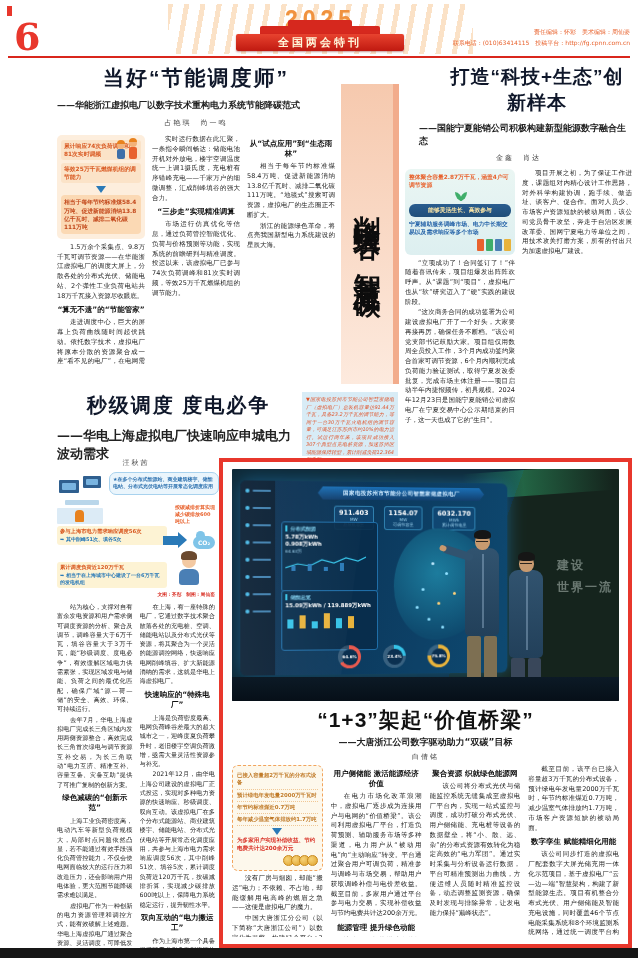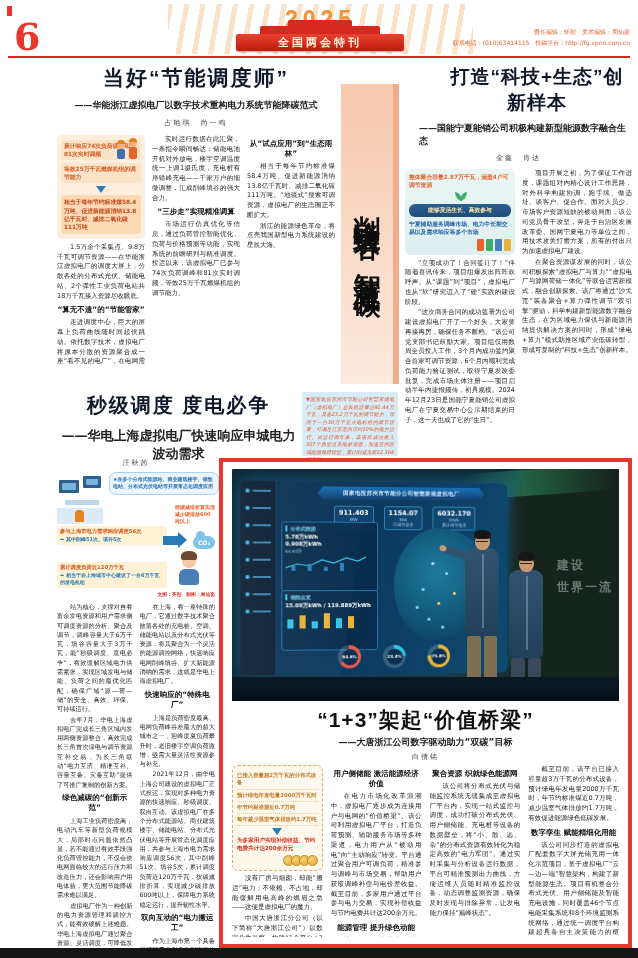--- a/index.html
+++ b/index.html
@@ -24,21 +24,21 @@
     border-radius:2px;box-shadow:0 1px 2px rgba(120,0,0,.4);}
   .ribbon::before,.ribbon::after{content:"";position:absolute;top:3px;width:22px;height:15px;background:#a81208;z-index:-1;}
   .ribbon::before{left:-16px;transform:skewY(-12deg);}
   .ribbon::after{right:-16px;transform:skewY(12deg);}
   .hdr-right{right:8px;top:26px;text-align:right;font-size:6px;line-height:1.9;color:#e8622d;}
   .hrule{left:8px;top:56px;width:622px;height:2px;background:#d9261c;}
 
   
   .title1{font-size:21px;font-weight:900;text-align:center;letter-spacing:2px;color:#0f172a;
     font-family:"Liberation Sans",sans-serif;}
-  .subtitle1{font-size:9px;font-weight:700;text-align:center;color:#222;}
+  .subtitle1{font-size:9px;font-weight:700;color:#222;}
   .byline{font-size:7px;text-align:center;color:#444;letter-spacing:2px;}
   .cols{display:flex;overflow:hidden;}
   .col{flex:1;overflow:hidden;}
   .bt{font-size:6.5px;line-height:1.5;text-align:justify;text-indent:13px;margin:0 0 1px;color:#222;}
   .sub{font-size:7.5px;font-weight:900;text-align:center;margin:4px 0 3px;color:#111;}
 
   
   .a1{left:57px;top:64px;width:278px;}
   .a1 .cols{margin-top:7px;height:232px;gap:7px;}
   .ibox1{background:#fdeedd;border-radius:5px;padding:5px 4px;margin-bottom:4px;position:relative;}
@@ -276,21 +276,20 @@
               <i style="background:#e8b33c"></i>
           </div>
         </div>
         <div>
             <p class="bt">“立项成功了！合同签订了！”伴随着喜讯传来，项目组爆发出阵阵欢呼声。从“课题”到“项目”，虚拟电厂也从“软”研究迈入了“硬”实践的建设阶段。</p>
             <p class="bt">“这次商务合同的成功签署为公司建设虚拟电厂开了一个好头，大家要再接再厉，确保任务不断档。”该公司党支部书记鼓励大家。项目组仅用数周全员投入工作，3个月内成功签约聚合首家可调节资源，6个月内顺利完成负荷能力验证测试，取得宁夏发改委批复，完成市场主体注册——项目启动半年内捷报频传，初具规模。2024年12月23日是国能宁夏能销公司虚拟电厂在宁夏交易中心公示期结束的日子，这一天也成了它的“生日”。</p>
           </div>
       </div>
       <div class="col">
           <p class="bt">项目开展之初，为了保证工作进度，课题组对内精心设计工作思路，对外科学构建协调，跑手续、做选址、谈客户、促合作。面对人员少、市场客户资源短缺的被动局面，该公司党员骨干攻坚，奔走于自治区发展改革委、国网宁夏电力等单位之间，用技术攻关打磨方案，所有的付出只为加速虚拟电厂建设。</p>
-          <p class="bt">在聚合资源谋发展的同时，该公司积极探索“虚拟电厂与算力”“虚拟电厂与源网荷储一体化”等联合运营新模式，融合创新探索。该厂将通过“沙戈荒”装备聚合+算力弹性调节“双引擎”驱动，科学构建新型能源数字融合生态，在为区域电力保供与新能源消纳提供解决方案的同时，形成“绿电+算力”模式助推区域产业低碳转型，形成可复制的“科技+生态”创新样本。</p>
         </div>
     </div>
   </div>
 
   <div class="abs a3h">
     <div class="title1">秒级调度 度电必争</div>
     <div class="subtitle1">——华电上海虚拟电厂快速响应申城电力波动需求</div>
   </div>
 
   <div class="abs capbox">
@@ -511,21 +510,21 @@
           <h4 class="sub">用户侧储能 激活能源经济价值</h4>
           <p class="bt">在电力市场化改革浪潮中，虚拟电厂逐步成为连接用户与电网的“价值桥梁”。该公司利用虚拟电厂平台，打造负荷预测、辅助服务市场等多种渠道，电力用户从“被动用电”向“主动响应”转变。平台通过聚合用户可调负荷，精准参与调峰与市场交易，帮助用户获取调峰补偿与电价差收益。截至目前，多家用户通过平台参与电力交易，实现补偿收益与节约电费共计达200余万元。</p>
           <h4 class="sub">能源管理 提升绿色动能</h4>
           <p class="bt">该公司积极推进综合能源管理服务，依托数字平台为园区与企业提供用能诊断，搭建简洁明了、全平</p>
         </div>
       <div class="col">
           <h4 class="sub">聚合资源 织就绿色能源网</h4>
           <p class="bt">该公司将分布式光伏与储能监控系统无缝集成至虚拟电厂平台内，实现一站式监控与调度，成功打破分布式光伏、用户侧储能、充电桩等设备的数据壁垒，将“小、散、远、杂”的分布式资源有效转化为稳定高效的“电力军团”。通过实时采集与分析设备运行数据，平台可精准预测出力曲线，方便运维人员随时精准监控设备，动态调整监测资源，确保及时发现与排除异常，让发电能力保持“巅峰状态”。</p>
         </div>
       <div class="col">
-          <p class="bt">截至目前，该平台已接入容量超3万千瓦的分布式设备，预计绿电年发电量2000万千瓦时，年节约标准煤近0.7万吨，减少温室气体排放约1.7万吨，有效促进能源绿色低碳发展。</p>
+          <p class="bt">截至目前，该平台已接入容量超3万千瓦的分布式设备，预计绿电年发电量2000万千瓦时，年节约标准煤近0.7万吨，减少温室气体排放约1.7万吨，市场客户资源短缺的被动局面。</p>
           <h4 class="sub">数字孪生 赋能精细化用能</h4>
           <p class="bt">该公司同步打造的虚拟电厂配套数字大屏光储充用一体化示范项目，基于虚拟电厂“云—边—端”智慧架构，构建了新型能源生态。项目有机整合分布式光伏、用户侧储能及智能充电设施，同时覆盖46个节点电能采集系统和8个环境监测系统网络，通过统一调度平台构建起具备自主决策能力的枢纽。该系统成功实现削峰填谷、绿电消纳、电能质量优化及用能安全保障等核心功能，同步运用轻量化三维建模技术打造数字孪生系统，形成虚实映射的“智慧大脑”，使管理人员可远程监控并精准调控设备参数，助力虚拟电厂实现能耗精细化管理与电力市场快速响应。</p>
         </div>
     </div>
   </div>
 
   <div class="abs botbar"></div>
 </div>
 
 </body></html>

